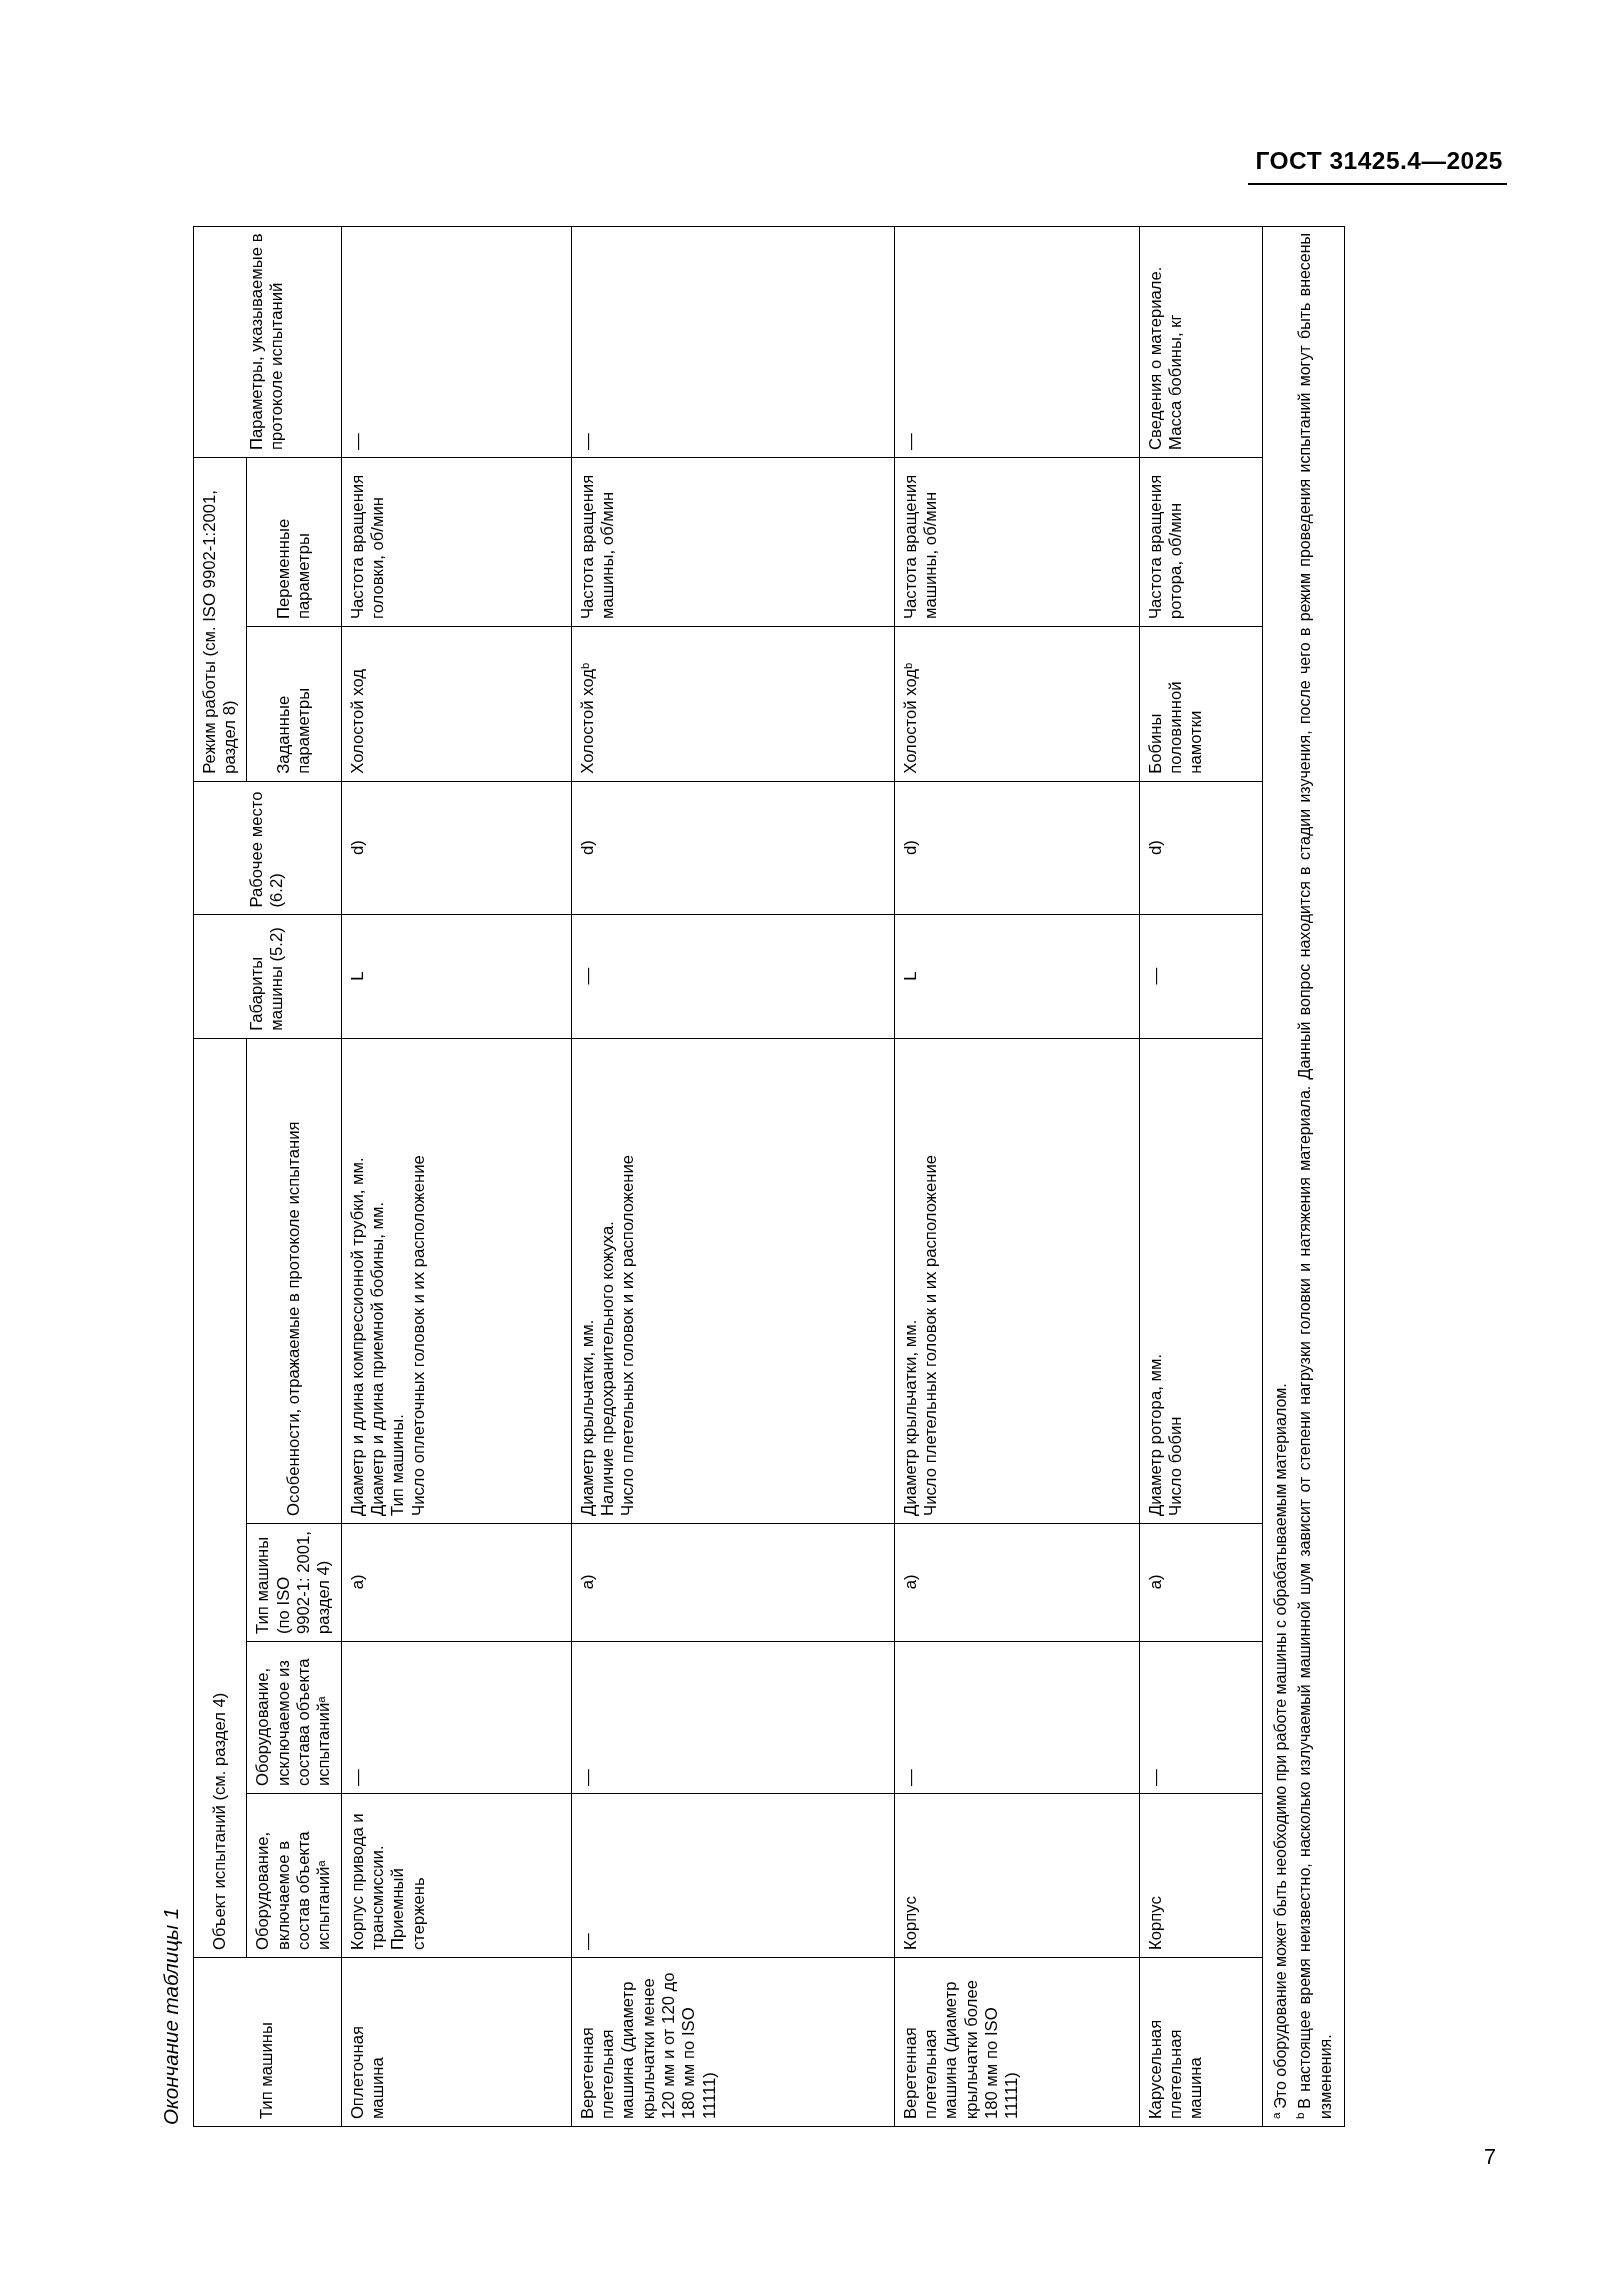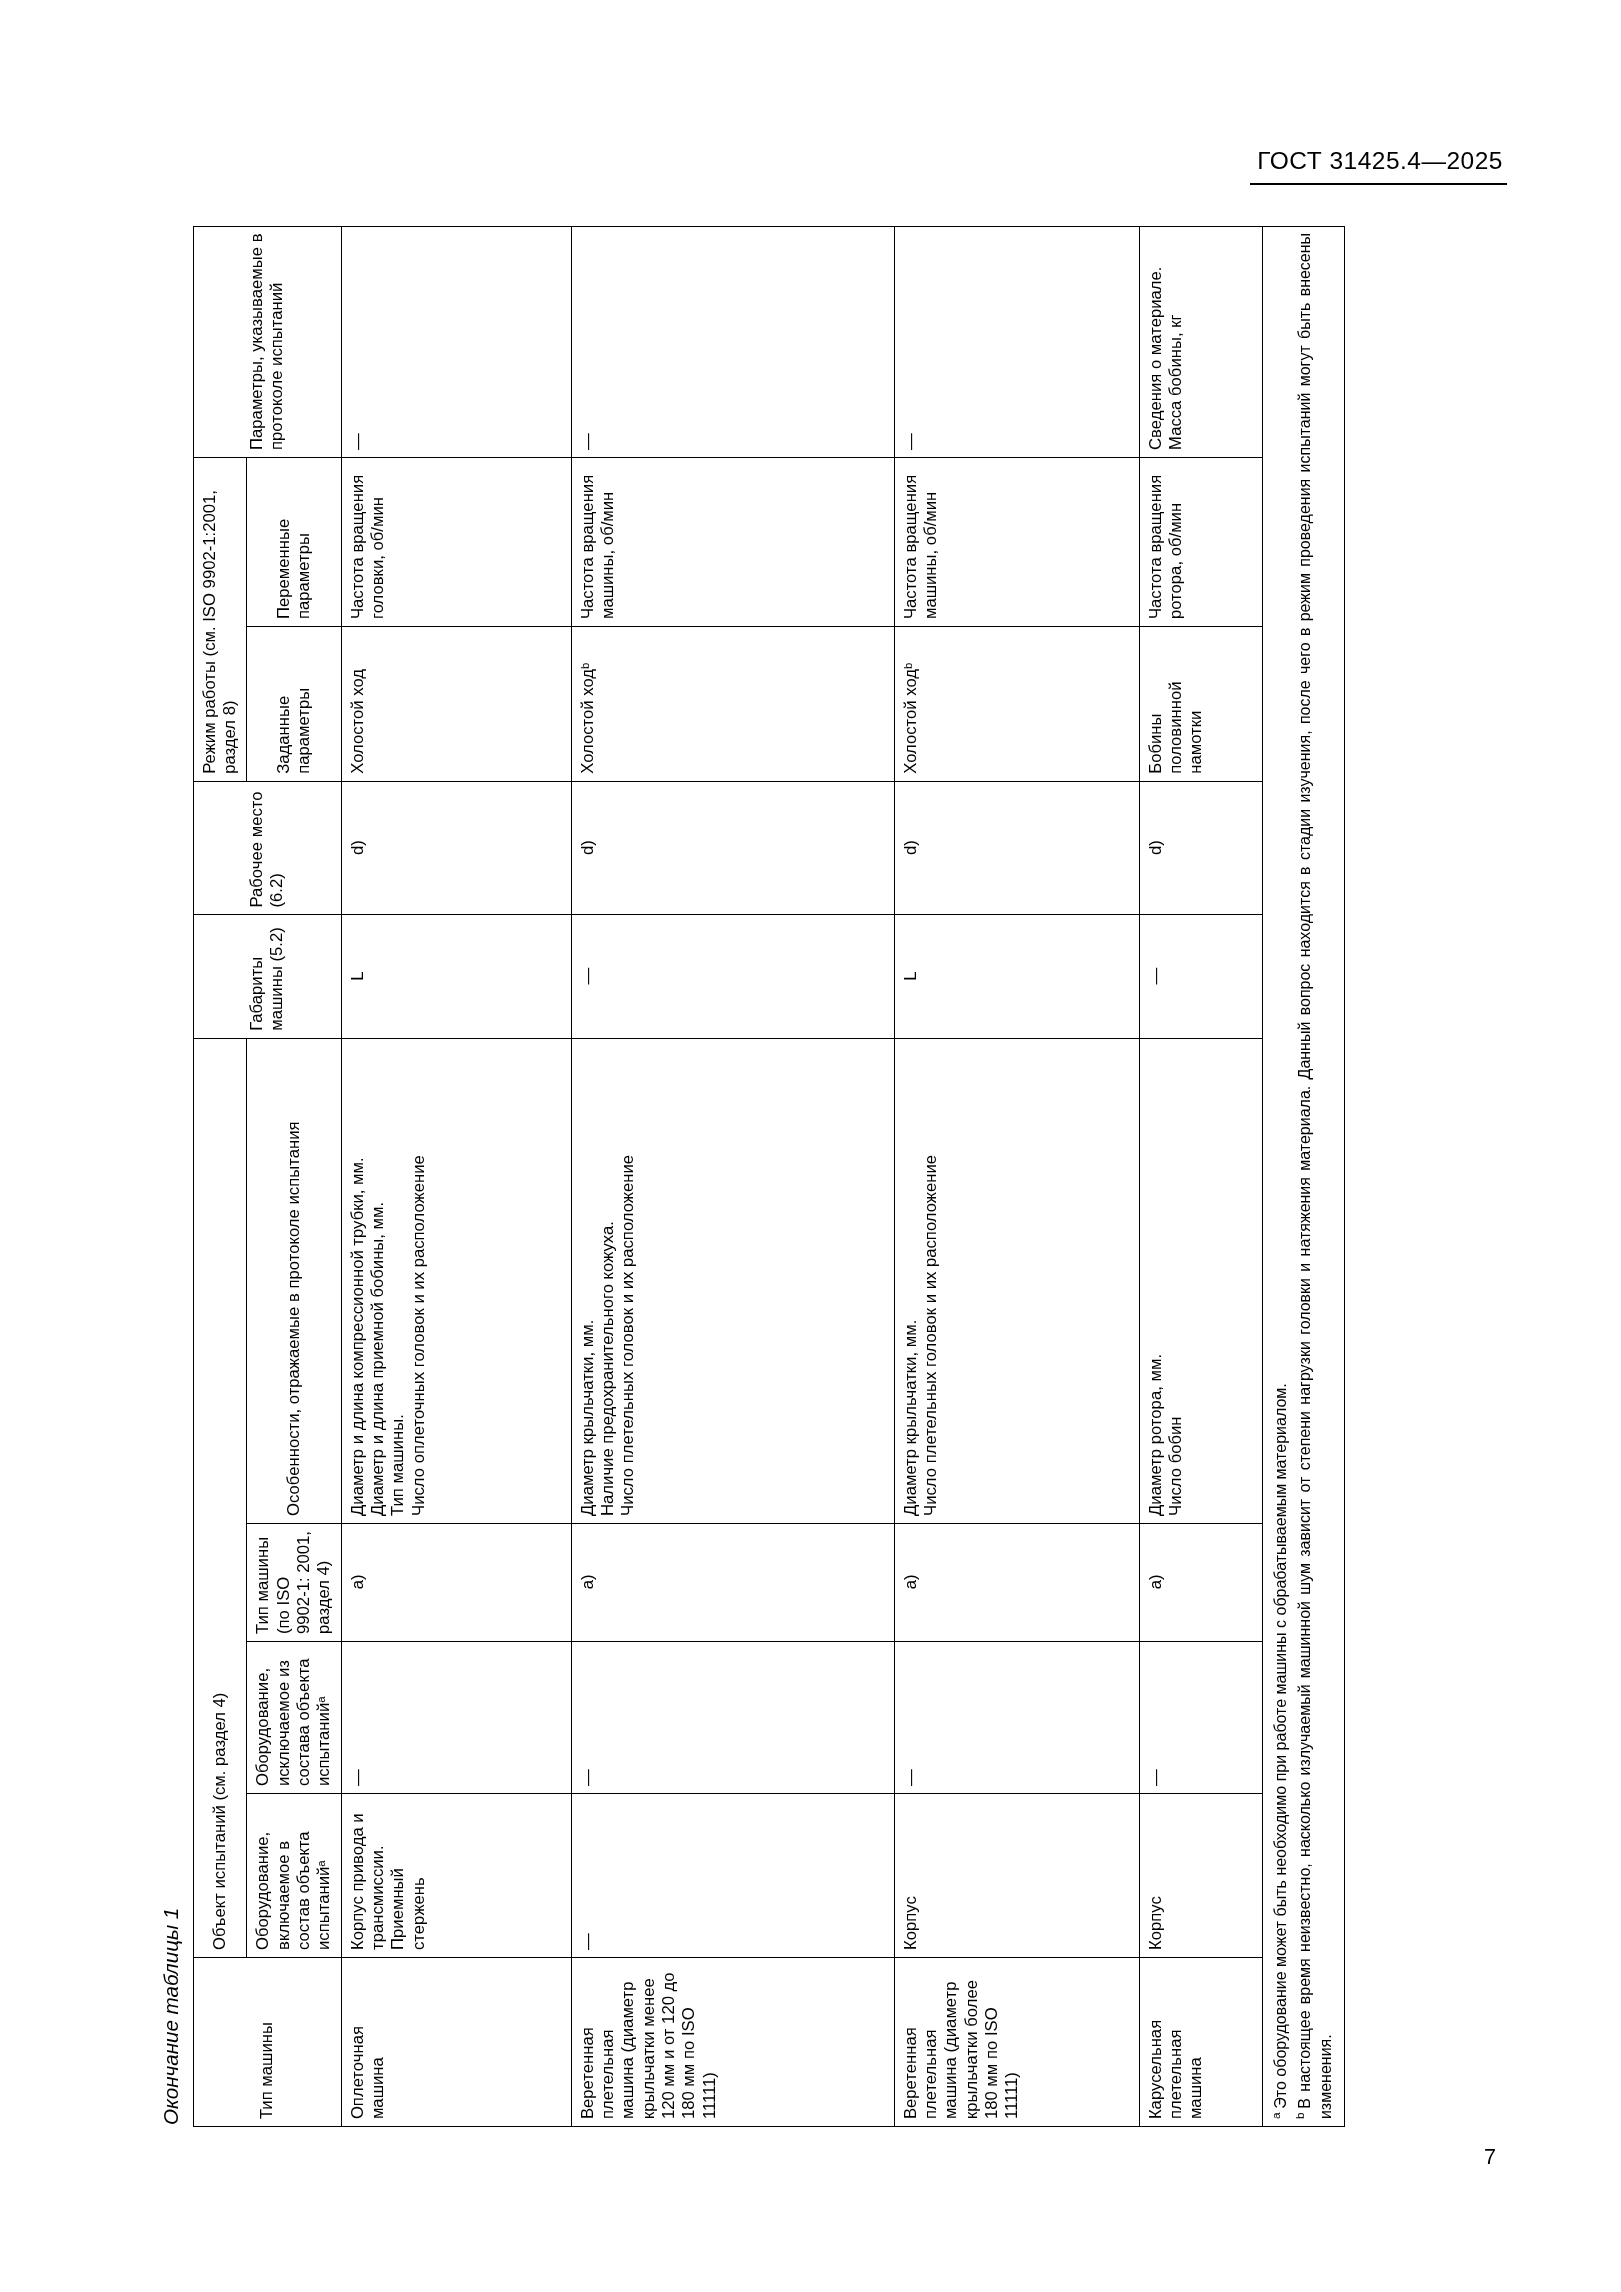--- a/index.html
+++ b/index.html
@@ -15,21 +15,21 @@
     color: #000;
     overflow: hidden;
   }
 
   
   .page-header {
     position: absolute;
     top: 147px;
     right: 118px;
     font-size: 24.5px;
-    font-weight: normal;
+    font-weight: bold;
     letter-spacing: 0.5px;
   }
   .page-header .rule {
     position: absolute;
     left: -7.8px;
     right: -3.9px;
     bottom: -9.8px;
     border-bottom: 2px solid #000;
   }
 

